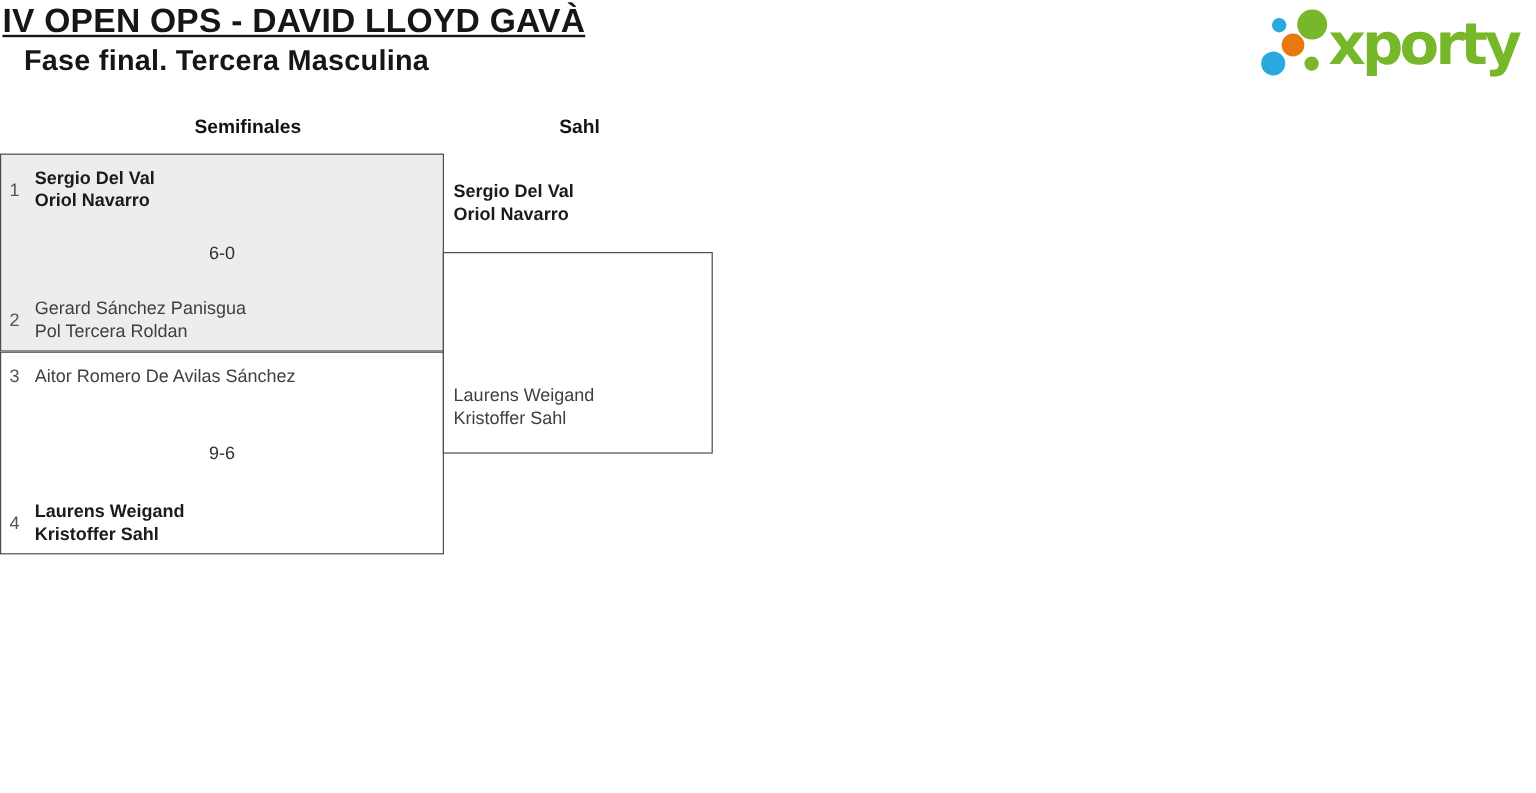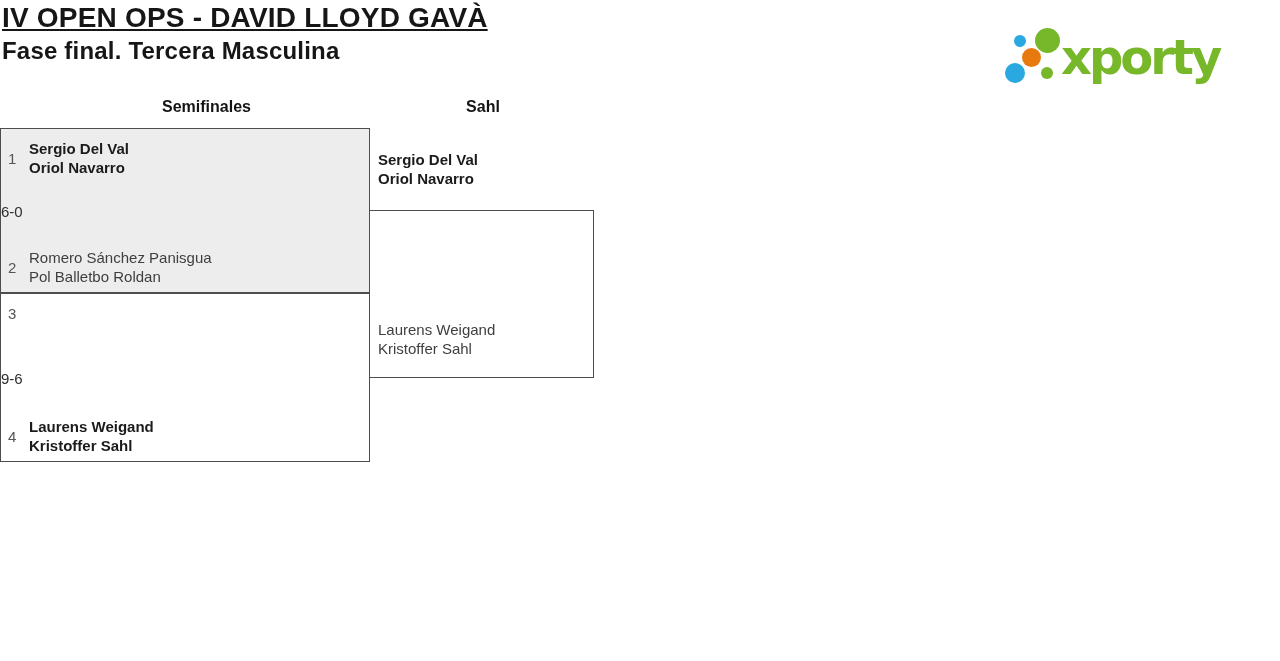--- a/index.html
+++ b/index.html
@@ -14,27 +14,27 @@
     color:#1b1b1b;
   }
 
   
   .title {
     position:absolute; left:2px; top:3px;
     font-size:28px; line-height:30px; font-weight:700;
     letter-spacing:0.2px; color:#161616;text-decoration:underline;
   }
   .subtitle {
-    position:absolute; left:2px; top:37px;
+    position:absolute; left:20px; top:37px;
     font-size:24px; line-height:28px; font-weight:700;
     letter-spacing:0.2px; color:#161616;
   }
 
   
-  .logo { position:absolute; left:1004px; top:0; width:230px; height:75px;margin-top:20px; }
+  .logo { position:absolute; left:1050px; top:0; width:230px; height:75px; }
   .dot { position:absolute; border-radius:50%; }
   .dot-blue-small  { left:10px; top:15px; width:12px; height:12px; background:var(--brand-blue); }
   .dot-green-large { left:31px; top:8px;  width:25px; height:25px; background:var(--brand-green); }
   .dot-orange     { left:18px; top:28px; width:19px; height:19px; background:var(--brand-orange); }
   .dot-blue-large { left:1px;  top:43px; width:20px; height:20px; background:var(--brand-blue); }
   .dot-green-small{ left:37px; top:47px; width:12px; height:12px; background:var(--brand-green); }
   .wordmark {
     position:absolute; left:57px; top:13px;
     font-family:"DejaVu Sans","Liberation Sans",sans-serif;
     font-size:48px; line-height:48px; font-weight:700;
@@ -73,21 +73,21 @@
   .names {
     display:flex; flex-direction:column;
     font-size:15px; line-height:19px;
     color:var(--loser-text); font-weight:400;
   }
   .names.winner { font-weight:700; color:var(--winner-text); }
 
   .score {
     position:absolute; left:0; right:0; top:50%;
     transform:translateY(-50%);
-    text-align:left; font-size:15px; line-height:19px;
+    text-align:center; font-size:15px; line-height:19px;
     color:var(--score-text);
   }
 
   
   .final-team {
     position:absolute;
     display:flex; flex-direction:column;
     font-size:15px; line-height:19px;
   }
   .final-team-top { left:378px; top:150px; font-weight:700; color:var(--winner-text); }
@@ -125,30 +125,31 @@
       <span class="seed">1</span>
       <span class="names winner">
         <span>Sergio Del Val</span>
         <span>Oriol Navarro</span>
       </span>
     </div>
     <div class="score">6-0</div>
     <div class="team team-bottom">
       <span class="seed">2</span>
       <span class="names">
-        <span>Romero Sánchez Panisgua</span>
-        <span>Pol Balletbo Roldan</span>
+        <span>Gerard Sánchez Panisgua</span>
+        <span>Pol Tercera Roldan</span>
       </span>
     </div>
   </div>
 
   <div class="match match-2">
     <div class="team team-top">
       <span class="seed">3</span>
       <span class="names">
+        <span>Aitor Romero De Avilas Sánchez</span>
       </span>
     </div>
     <div class="score">9-6</div>
     <div class="team team-bottom">
       <span class="seed">4</span>
       <span class="names winner">
         <span>Laurens Weigand</span>
         <span>Kristoffer Sahl</span>
       </span>
     </div>

